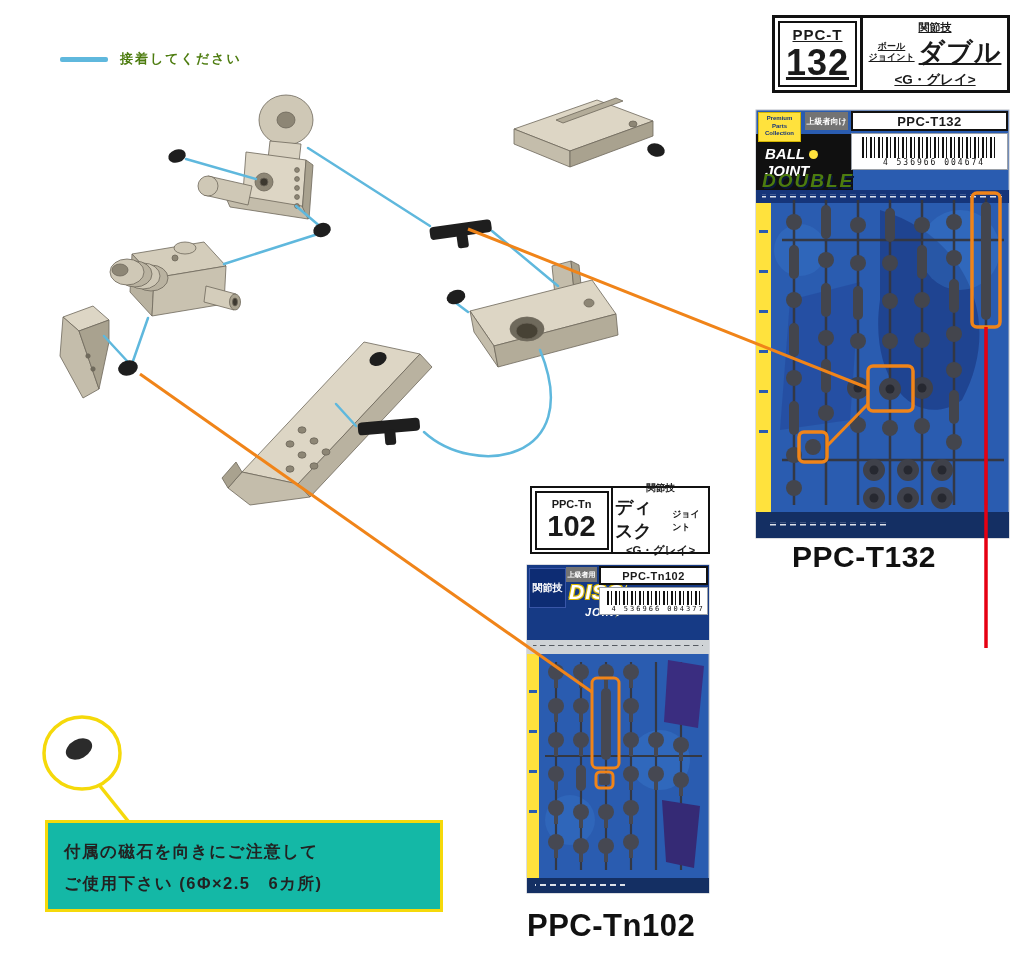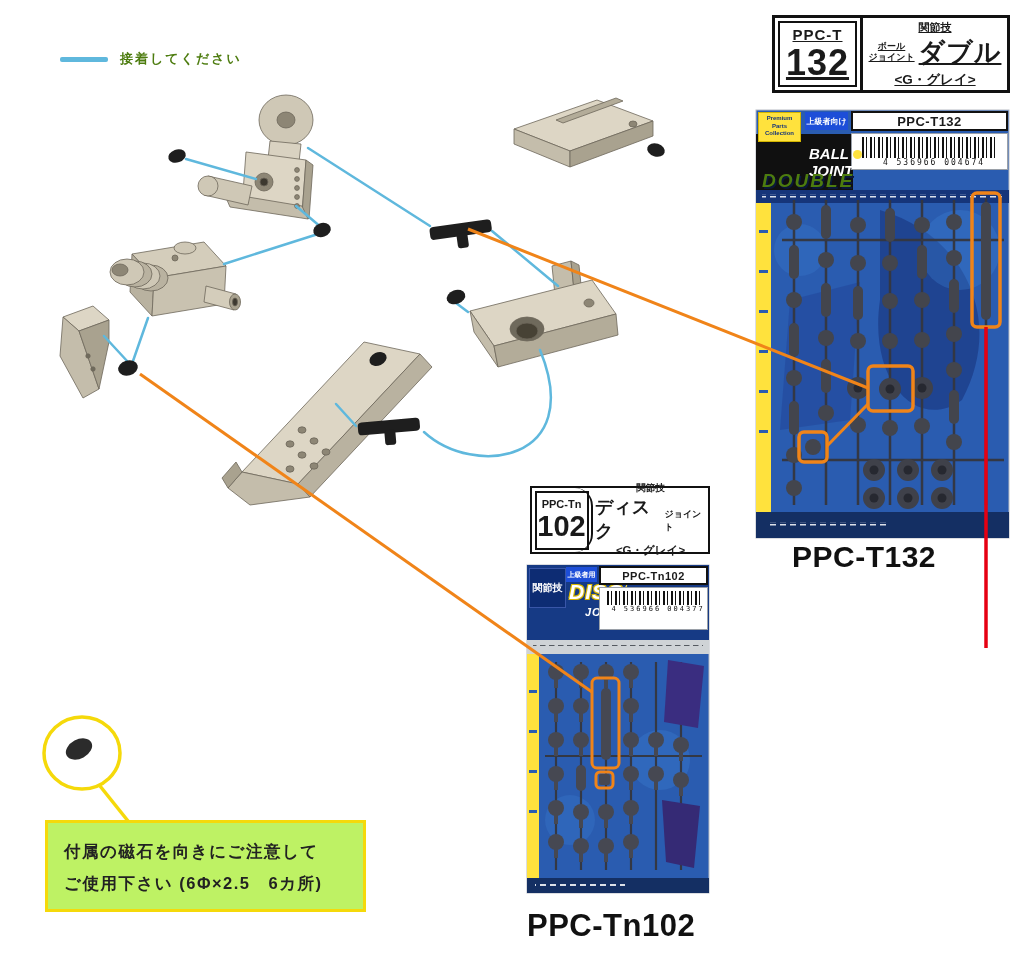--- a/index.html
+++ b/index.html
@@ -25,33 +25,33 @@
   .t132-label{left:772px;top:15px;width:238px;height:78px;text-decoration:underline;}
   .t132-label .pl-code{width:88px;border-right:3px solid #111;}
   .t132-label .pl-code-prefix{font-size:15px;font-weight:800;letter-spacing:1px;margin-bottom:3px;}
   .t132-label .pl-code-num{font-size:36px;font-weight:800;letter-spacing:1px;}
   .t132-label .pl-category{font-size:11px;font-weight:800;}
   .t132-label .pl-sub{font-size:9px;line-height:1.2;margin-right:4px;}
   .t132-label .pl-name{font-size:26px;font-weight:900;letter-spacing:1px;}
   .t132-label .pl-variant{font-size:13.5px;font-weight:800;margin-top:1px;}
 
   .tn102-label{left:530px;top:486px;width:180px;height:68px;border-width:2.5px;}
-  .tn102-label .pl-code{width:61px;border-right:2.5px solid #111;padding:2.5px;border-radius:18px;}
+  .tn102-label .pl-code{width:81px;border-right:2.5px solid #111;padding:2.5px;}
   .tn102-label .pl-code-inner{border-width:2px;}
   .tn102-label .pl-code-prefix{font-size:11px;font-weight:800;margin-bottom:2px;}
   .tn102-label .pl-code-num{font-size:29px;font-weight:800;}
   .tn102-label .pl-category{font-size:9.5px;font-weight:800;}
   .tn102-label .pl-name{font-size:18px;font-weight:900;}
   .tn102-label .pl-joint{font-size:9px;font-weight:700;margin-left:3px;margin-top:4px;}
   .tn102-label .pl-variant{font-size:11.5px;font-weight:800;}
 
   
   .badge-yellow{background:#ffe23d;border:1px solid #d4b500;color:#16357a;font-size:6px;font-weight:800;
                 line-height:1.25;text-align:center;box-sizing:border-box;padding:2px 1px;}
-  .badge-red{background:#1d4ed8;color:#fff;font-weight:800;display:flex;align-items:center;justify-content:center;box-sizing:border-box;font-family:Liberation Mono, monospace;}
+  .badge-red{background:#737373;color:#fff;font-weight:800;display:flex;align-items:center;justify-content:center;box-sizing:border-box;font-family:Liberation Mono, monospace;}
   .code-box{background:#fff;border:2px solid #111;display:flex;align-items:center;justify-content:center;
             font-weight:800;box-sizing:border-box;letter-spacing:0.5px;}
   .barcode-box{background:#fff;border:1px solid #9aa0a8;box-sizing:border-box;padding-top:3px;}
   .bars{height:21px;margin:0 10px;background:repeating-linear-gradient(90deg,#111 0 2px,transparent 2px 4px,#111 4px 5px,transparent 5px 8px);}
   .bars-sm{height:14px;margin:0 7px;}
   .barcode-num{font-size:8px;text-align:center;letter-spacing:2px;font-family:"DejaVu Sans Mono",monospace;color:#111;padding-left:9px;}
   .band-title{color:#fff;font-style:italic;font-weight:900;line-height:1.15;}
   .gear-dot{display:inline-block;width:9px;height:9px;border-radius:50%;background:#ffe23d;margin-left:4px;}
   .double-title{color:#4d7c0f;font-style:italic;font-weight:900;letter-spacing:2px;text-shadow:1.5px 1.5px 0 #09173a;}
   .disc-title{color:#fff;font-weight:900;font-style:italic;letter-spacing:1px;
@@ -62,21 +62,21 @@
 
   
   .pkg-caption{position:absolute;font-weight:800;color:#111;letter-spacing:0.5px;}
 
   
   .cut-note{position:absolute;left:755px;top:648px;width:256px;height:110px;background:#e60012;color:#fff;
             display:flex;flex-direction:column;align-items:center;justify-content:center;gap:9px;}
   .cut-note span{font-size:22px;font-weight:800;letter-spacing:2px;}
 
   
-  .magnet-note{position:absolute;left:45px;top:820px;width:321px;height:92px;background:#bef264;
+  .magnet-note{position:absolute;left:45px;top:820px;width:398px;height:92px;background:#14b8a6;
                border:3.5px solid #f5d90a;box-sizing:border-box;padding:12px 0 0 16px;}
   .magnet-note div{font-size:16.5px;font-weight:700;letter-spacing:1.5px;line-height:1.95;color:#222;white-space:nowrap;}
 </style>
 </head>
 <body>
 
 <div class="canvas">
 
   <svg class="abs" style="left:0;top:0;" width="1024" height="974" viewBox="0 0 1024 974">
     <defs>
@@ -403,32 +403,32 @@
     </div>
   </div>
 
   <div class="abs badge-yellow" style="left:758px;top:112px;width:43px;height:30px;">Premium Parts Collection</div>
   <div class="abs badge-red" style="left:805px;top:112px;width:43px;height:18px;font-size:8px;">上級者向け</div>
   <div class="abs code-box" style="left:851px;top:111px;width:157px;height:20px;font-size:13px;">PPC-T132</div>
   <div class="abs barcode-box" style="left:851px;top:133px;width:157px;height:37px;">
     <div class="bars"></div>
     <div class="barcode-num">4 536966 004674</div>
   </div>
-  <div class="abs band-title" style="left:765px;top:145px;font-size:15px;margin-left:44px;">
+  <div class="abs band-title" style="left:765px;top:145px;font-size:15px;">
     <div class="nw"><span>BALL</span><span class="gear-dot"></span></div>
     <div class="nw"><span>JOINT</span></div>
   </div>
   <div class="abs double-title" style="left:762px;top:170px;font-size:19px;">DOUBLE</div>
 
   <div class="abs logo-chip" style="left:529px;top:568px;width:37px;height:40px;font-size:10px;">関節技</div>
   <div class="abs disc-title" style="left:569px;top:580px;font-size:21px;">DISC</div>
   <div class="abs joint-title" style="left:585px;top:606px;font-size:11px;">JOINT</div>
   <div class="abs badge-red" style="left:566px;top:567px;width:31px;height:15px;font-size:7px;">上級者用</div>
   <div class="abs code-box" style="left:599px;top:566px;width:109px;height:19px;font-size:11px;">PPC-Tn102</div>
-  <div class="abs barcode-box" style="left:599px;top:587px;width:109px;height:43px;">
+  <div class="abs barcode-box" style="left:599px;top:587px;width:109px;height:28px;">
     <div class="bars bars-sm"></div>
     <div class="barcode-num" style="font-size:7px;">4 536966 004377</div>
   </div>
 
   <div class="pkg-caption" style="left:792px;top:540px;font-size:30px;">PPC-T132</div>
   <div class="pkg-caption" style="left:527px;top:908px;font-size:31px;">PPC-Tn102</div>
 
 
   <div class="magnet-note">
     <div>付属の磁石を向きにご注意して</div>

